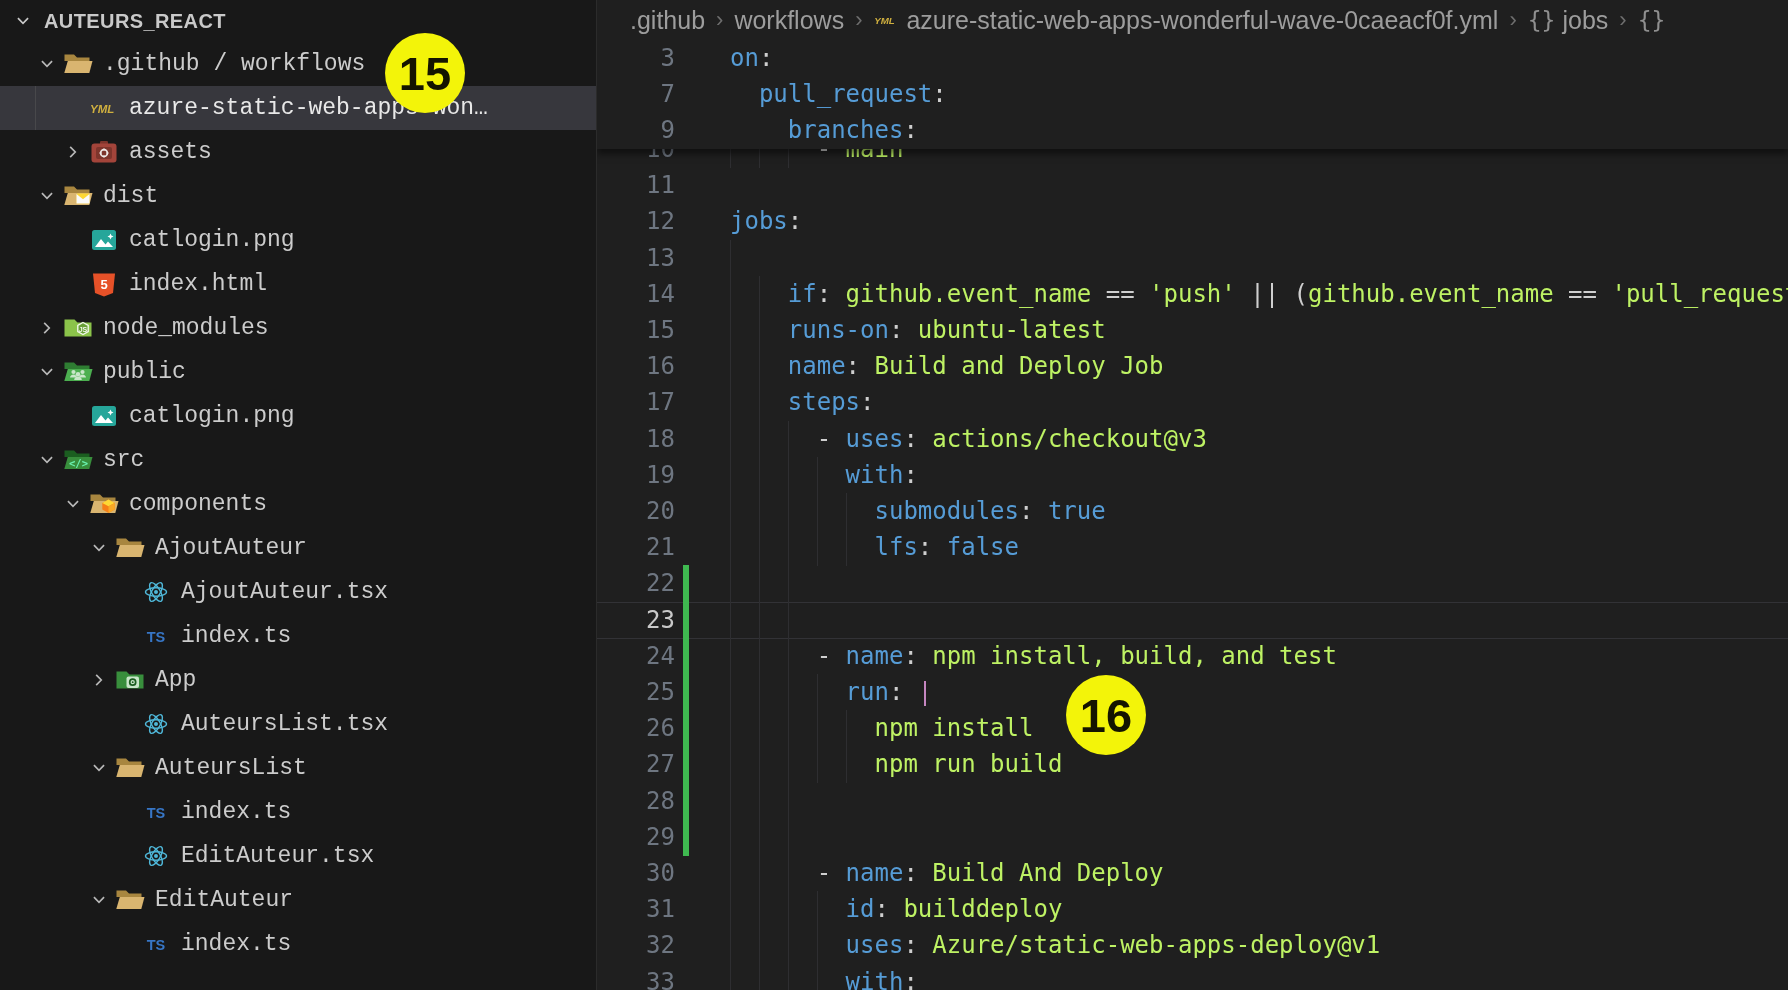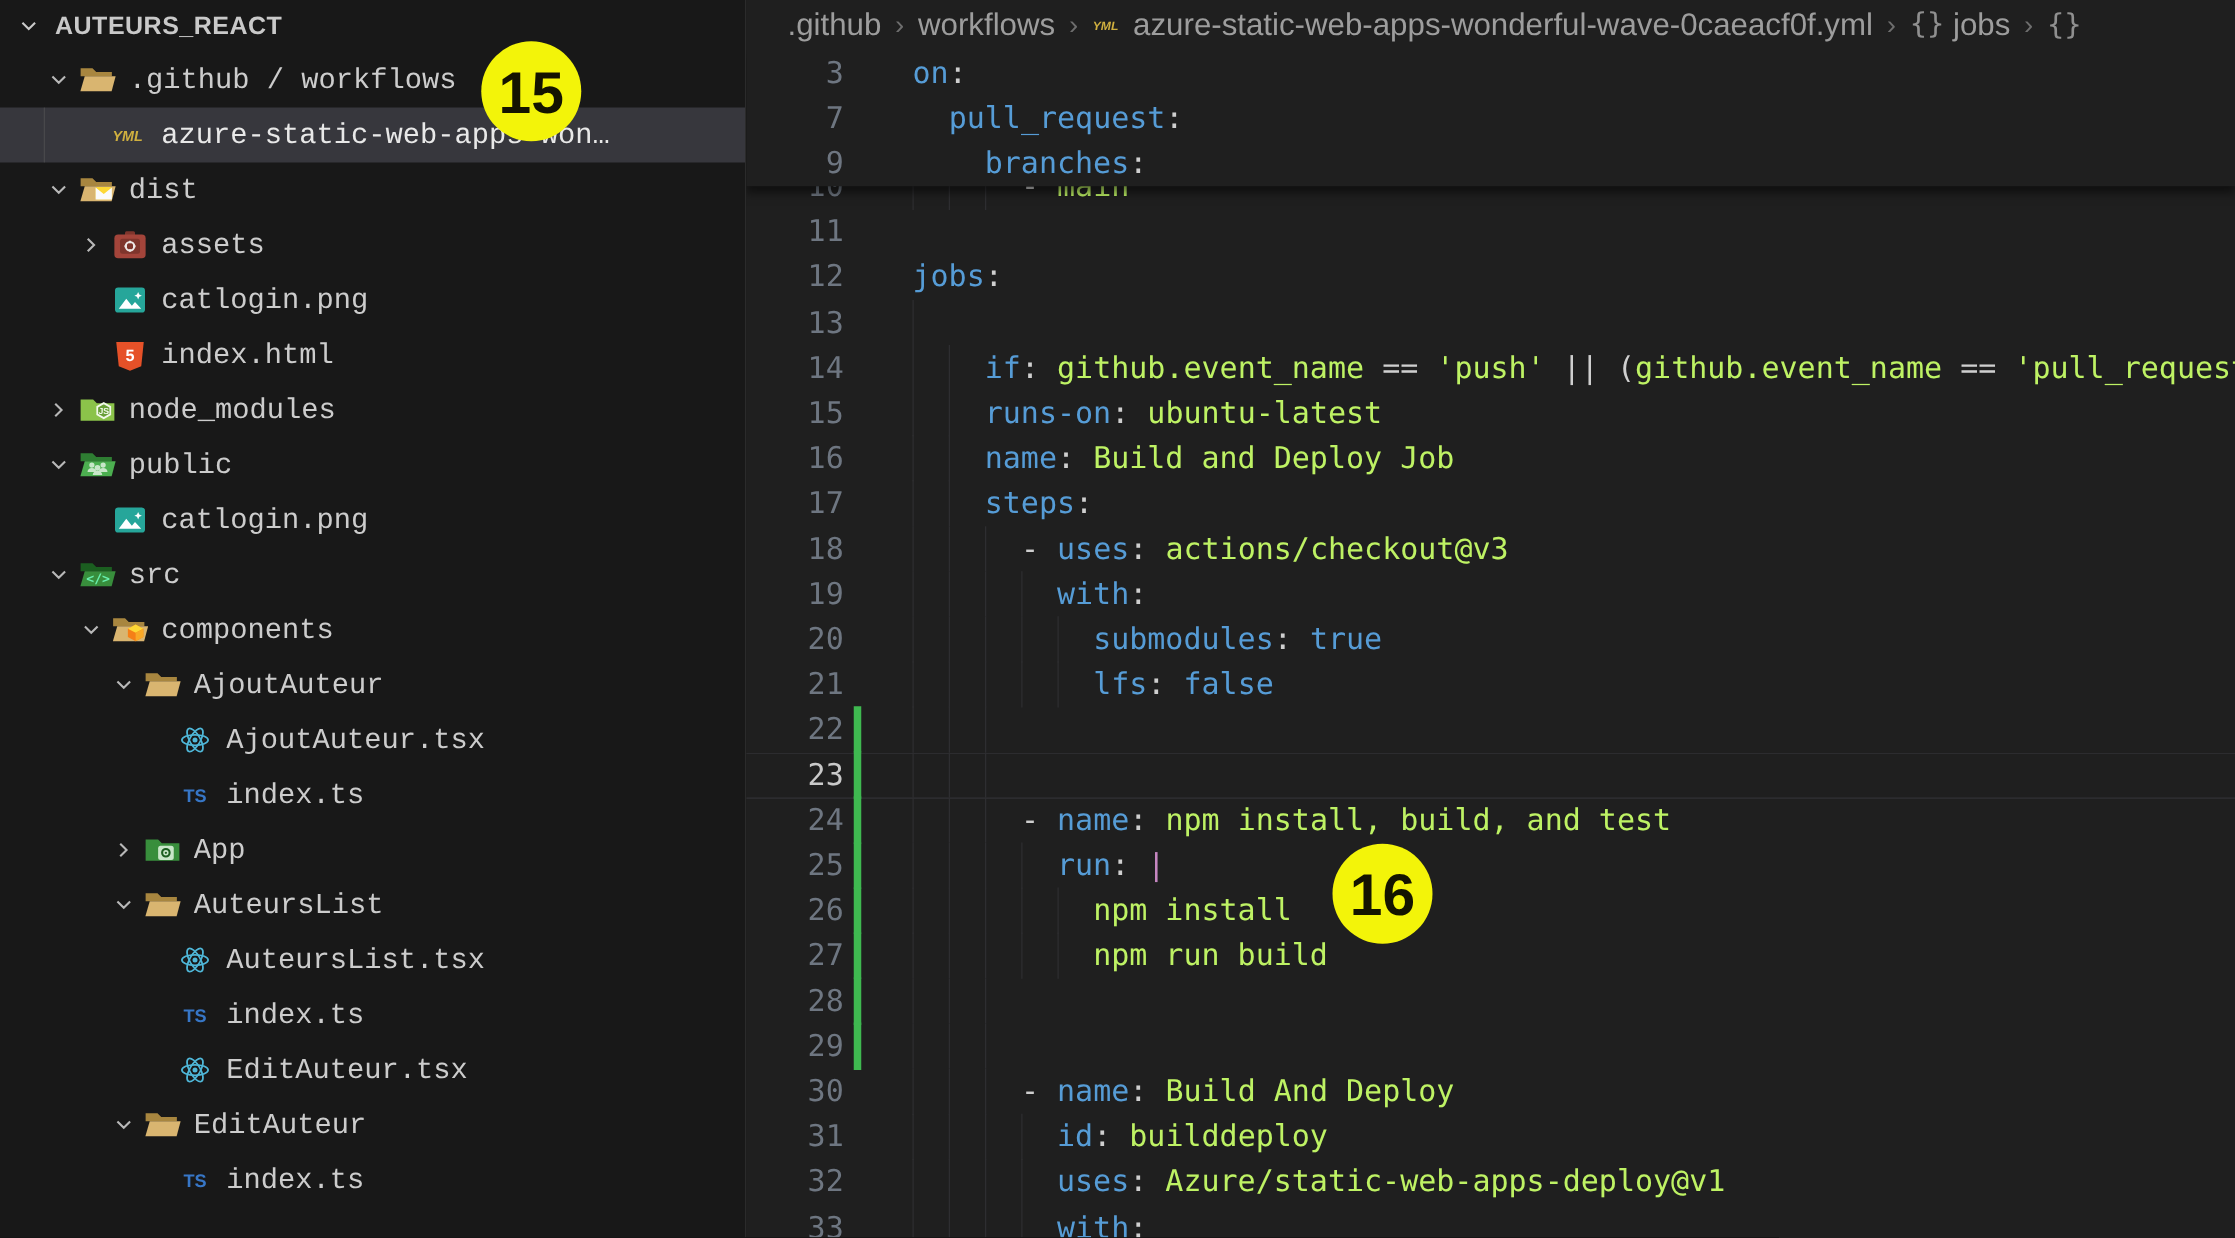--- a/index.html
+++ b/index.html
@@ -17,21 +17,21 @@
   .tspace{flex:none;height:1px;}
   .chev{flex:none;width:30px;display:flex;align-items:center;justify-content:center;}
   .ticon{flex:none;width:32px;height:28px;display:flex;align-items:center;justify-content:center;margin-right:9px;}
   .tlabel{overflow:hidden;text-overflow:ellipsis;font-family:Liberation Mono, monospace;}
   .trow.selected .tlabel{max-width:365px;}
   .tguide{position:absolute;left:35px;top:0;bottom:0;width:1px;background:#5a5a5a;opacity:.5;}
   
   .editor{position:absolute;left:597px;top:0;right:0;height:100%;background:#1f1f1f;overflow:hidden;}
   .breadcrumb{display:flex;align-items:center;height:40px;padding-left:33px;font-size:25px;
               color:#9d9d9d;white-space:nowrap;overflow:hidden;}
-  .bc-item{display:flex;cursor:pointer;}
+  .bc-item{display:flex;align-items:center;cursor:pointer;}
   .bc-sep{color:#6e6e6e;margin:0 11px;font-size:22px;}
   .bc-ico{margin-right:7px;display:flex;align-items:center;}
   .bc-braces{font-family:"DejaVu Sans Mono",monospace;font-size:23px;color:#8f8f8f;margin-right:7px;}
   .viewport{position:absolute;top:40px;left:0;right:0;bottom:0;overflow:hidden;}
   .cline{position:absolute;left:0;width:2200px;height:37px;
          font-family:"DejaVu Sans Mono",monospace;font-size:24px;line-height:36.2px;white-space:pre;}
   .cline.current{box-shadow:inset 0 1px 0 #323236,inset 0 -1px 0 #323236;}
   .lnum{position:absolute;left:0;top:0;width:78px;text-align:right;color:#6e7681;}
   .cline.current .lnum{color:#c9c9c9;}
   .gitbar{position:absolute;left:86px;top:-0.4px;width:6px;height:37.4px;background:#3fb950;}
@@ -80,53 +80,53 @@
           <div class="tguide"></div>
           <span class="tspace" style="width: 88px;"></span>
           <span class="ticon">
             <svg width="30" height="26" viewBox="0 0 30 26">
               <text x="1" y="17.5" font-size="11.5" font-style="italic" font-weight="bold" fill="#CFAF3F" font-family="Liberation Sans,sans-serif">YML</text>
             </svg>
           </span>
           <span class="tlabel">azure-static-web-apps-wonderful-wave-0caeacf0f.yml</span>
         </div>
         <div class="trow">
-          <span class="tspace" style="width: 32px;"></span>
-          <span class="chev">
-            <svg width="18" height="18" viewBox="0 0 16 16">
-              <path d="M3.5 5.5L8 10l4.5-4.5" stroke="#b8b8b8" stroke-width="1.5" fill="none"></path>
-            </svg>
-          </span>
-          <span class="ticon">
-            <svg width="30" height="26" viewBox="0 0 30 26">
-              <path d="M1.5 3.5h9.5l3 3h12.5v3.5H1.5z" fill="#A8863F"></path>
-              <path d="M4.8 10h24.7l-3.2 12H1.3z" fill="#D9B570"></path>
-              <rect x="13.5" y="10.5" width="13" height="10" rx="1.3" fill="#FDD835"></rect>
-              <path d="M13.5 11l6.5 5.2 6.5-5.2v9.5h-13z" fill="#FAFAFA"></path>
-            </svg>
-          </span>
-          <span class="tlabel">dist</span>
-        </div>
-        <div class="trow">
           <span class="tspace" style="width: 58px;"></span>
           <span class="chev">
             <svg width="18" height="18" viewBox="0 0 16 16">
               <path d="M5.5 3.5L10 8l-4.5 4.5" stroke="#b8b8b8" stroke-width="1.5" fill="none"></path>
             </svg>
           </span>
           <span class="ticon">
             <svg width="30" height="26" viewBox="0 0 30 26">
               <rect x="11" y="2" width="8" height="6" rx="1.2" fill="#7E352C"></rect>
               <rect x="2.5" y="4.5" width="25" height="19" rx="3" fill="#A3443A"></rect>
               <rect x="7" y="8" width="16" height="12" rx="2" fill="#7E352C"></rect>
               <circle cx="15" cy="14" r="3.4" fill="none" stroke="#EDE7E5" stroke-width="1.7"></circle>
               <path d="M15 9.6v2M15 16.4v2M10.6 14h2M17.4 14h2" stroke="#EDE7E5" stroke-width="1.5"></path>
             </svg>
           </span>
           <span class="tlabel">assets</span>
+        </div>
+        <div class="trow">
+          <span class="tspace" style="width: 32px;"></span>
+          <span class="chev">
+            <svg width="18" height="18" viewBox="0 0 16 16">
+              <path d="M3.5 5.5L8 10l4.5-4.5" stroke="#b8b8b8" stroke-width="1.5" fill="none"></path>
+            </svg>
+          </span>
+          <span class="ticon">
+            <svg width="30" height="26" viewBox="0 0 30 26">
+              <path d="M1.5 3.5h9.5l3 3h12.5v3.5H1.5z" fill="#A8863F"></path>
+              <path d="M4.8 10h24.7l-3.2 12H1.3z" fill="#D9B570"></path>
+              <rect x="13.5" y="10.5" width="13" height="10" rx="1.3" fill="#FDD835"></rect>
+              <path d="M13.5 11l6.5 5.2 6.5-5.2v9.5h-13z" fill="#FAFAFA"></path>
+            </svg>
+          </span>
+          <span class="tlabel">dist</span>
         </div>
         <div class="trow">
           <span class="tspace" style="width: 88px;"></span>
           <span class="ticon">
             <svg width="30" height="26" viewBox="0 0 30 26">
               <rect x="3" y="3" width="24" height="20" rx="2.5" fill="#26A69A"></rect>
               <path d="M6 20l6-8 4.5 5.5 2.5-3 5 5.5z" fill="#fff"></path>
               <path d="M21.5 6.5l.9 2.1 2.1.9-2.1.9-.9 2.1-.9-2.1-2.1-.9 2.1-.9z" fill="#fff"></path>
             </svg>
           </span>
@@ -275,47 +275,47 @@
             <svg width="30" height="26" viewBox="0 0 30 26">
               <path d="M1.5 4.5h10l3 3h14v14h-27z" fill="#388E3C"></path>
               <rect x="11.5" y="9.5" width="12.5" height="11.5" rx="2" fill="#C8E6C9"></rect>
               <circle cx="17.7" cy="15.2" r="3" fill="none" stroke="#1B5E20" stroke-width="1.7"></circle>
               <circle cx="17.7" cy="15.2" r=".9" fill="#1B5E20"></circle>
             </svg>
           </span>
           <span class="tlabel">App</span>
         </div>
         <div class="trow">
-          <span class="tspace" style="width: 84px;"></span>
-          <span class="chev">
-            <svg width="18" height="18" viewBox="0 0 16 16">
-              <path d="M3.5 5.5L8 10l4.5-4.5" stroke="#b8b8b8" stroke-width="1.5" fill="none"></path>
-            </svg>
-          </span>
-          <span class="ticon">
-            <svg width="30" height="26" viewBox="0 0 30 26">
-              <path d="M1.5 3.5h9.5l3 3h12.5v3.5H1.5z" fill="#A8863F"></path>
-              <path d="M4.8 10h24.7l-3.2 12H1.3z" fill="#D9B570"></path>
-            </svg>
-          </span>
-          <span class="tlabel">AuteursList</span>
-        </div>
-        <div class="trow">
           <span class="tspace" style="width: 140px;"></span>
           <span class="ticon">
             <svg width="30" height="26" viewBox="0 0 30 26">
               <g fill="none" stroke="#4FB7D8" stroke-width="1.4">
                 <ellipse cx="15" cy="13" rx="10.5" ry="4.2"></ellipse>
                 <ellipse cx="15" cy="13" rx="10.5" ry="4.2" transform="rotate(60 15 13)"></ellipse>
                 <ellipse cx="15" cy="13" rx="10.5" ry="4.2" transform="rotate(120 15 13)"></ellipse>
               </g>
               <circle cx="15" cy="13" r="2" fill="#4FB7D8"></circle>
             </svg>
           </span>
           <span class="tlabel">AuteursList.tsx</span>
+        </div>
+        <div class="trow">
+          <span class="tspace" style="width: 84px;"></span>
+          <span class="chev">
+            <svg width="18" height="18" viewBox="0 0 16 16">
+              <path d="M3.5 5.5L8 10l4.5-4.5" stroke="#b8b8b8" stroke-width="1.5" fill="none"></path>
+            </svg>
+          </span>
+          <span class="ticon">
+            <svg width="30" height="26" viewBox="0 0 30 26">
+              <path d="M1.5 3.5h9.5l3 3h12.5v3.5H1.5z" fill="#A8863F"></path>
+              <path d="M4.8 10h24.7l-3.2 12H1.3z" fill="#D9B570"></path>
+            </svg>
+          </span>
+          <span class="tlabel">AuteursList</span>
         </div>
         <div class="trow">
           <span class="tspace" style="width: 140px;"></span>
           <span class="ticon">
             <svg width="30" height="26" viewBox="0 0 30 26">
               <text x="15" y="18.5" font-size="14.5" font-weight="bold" fill="#3776C6" text-anchor="middle" font-family="Liberation Sans,sans-serif">TS</text>
             </svg>
           </span>
           <span class="tlabel">index.ts</span>
         </div>

